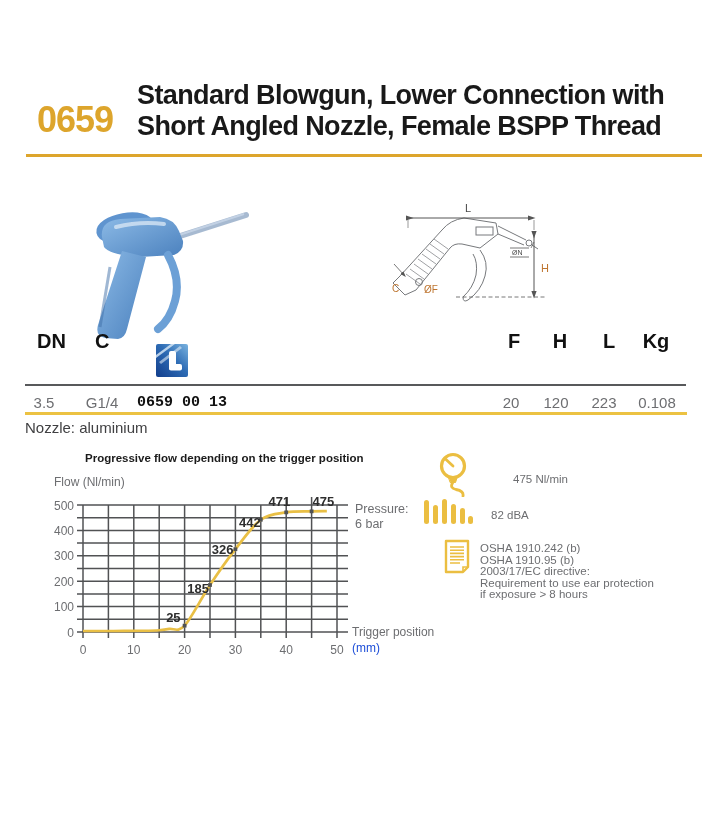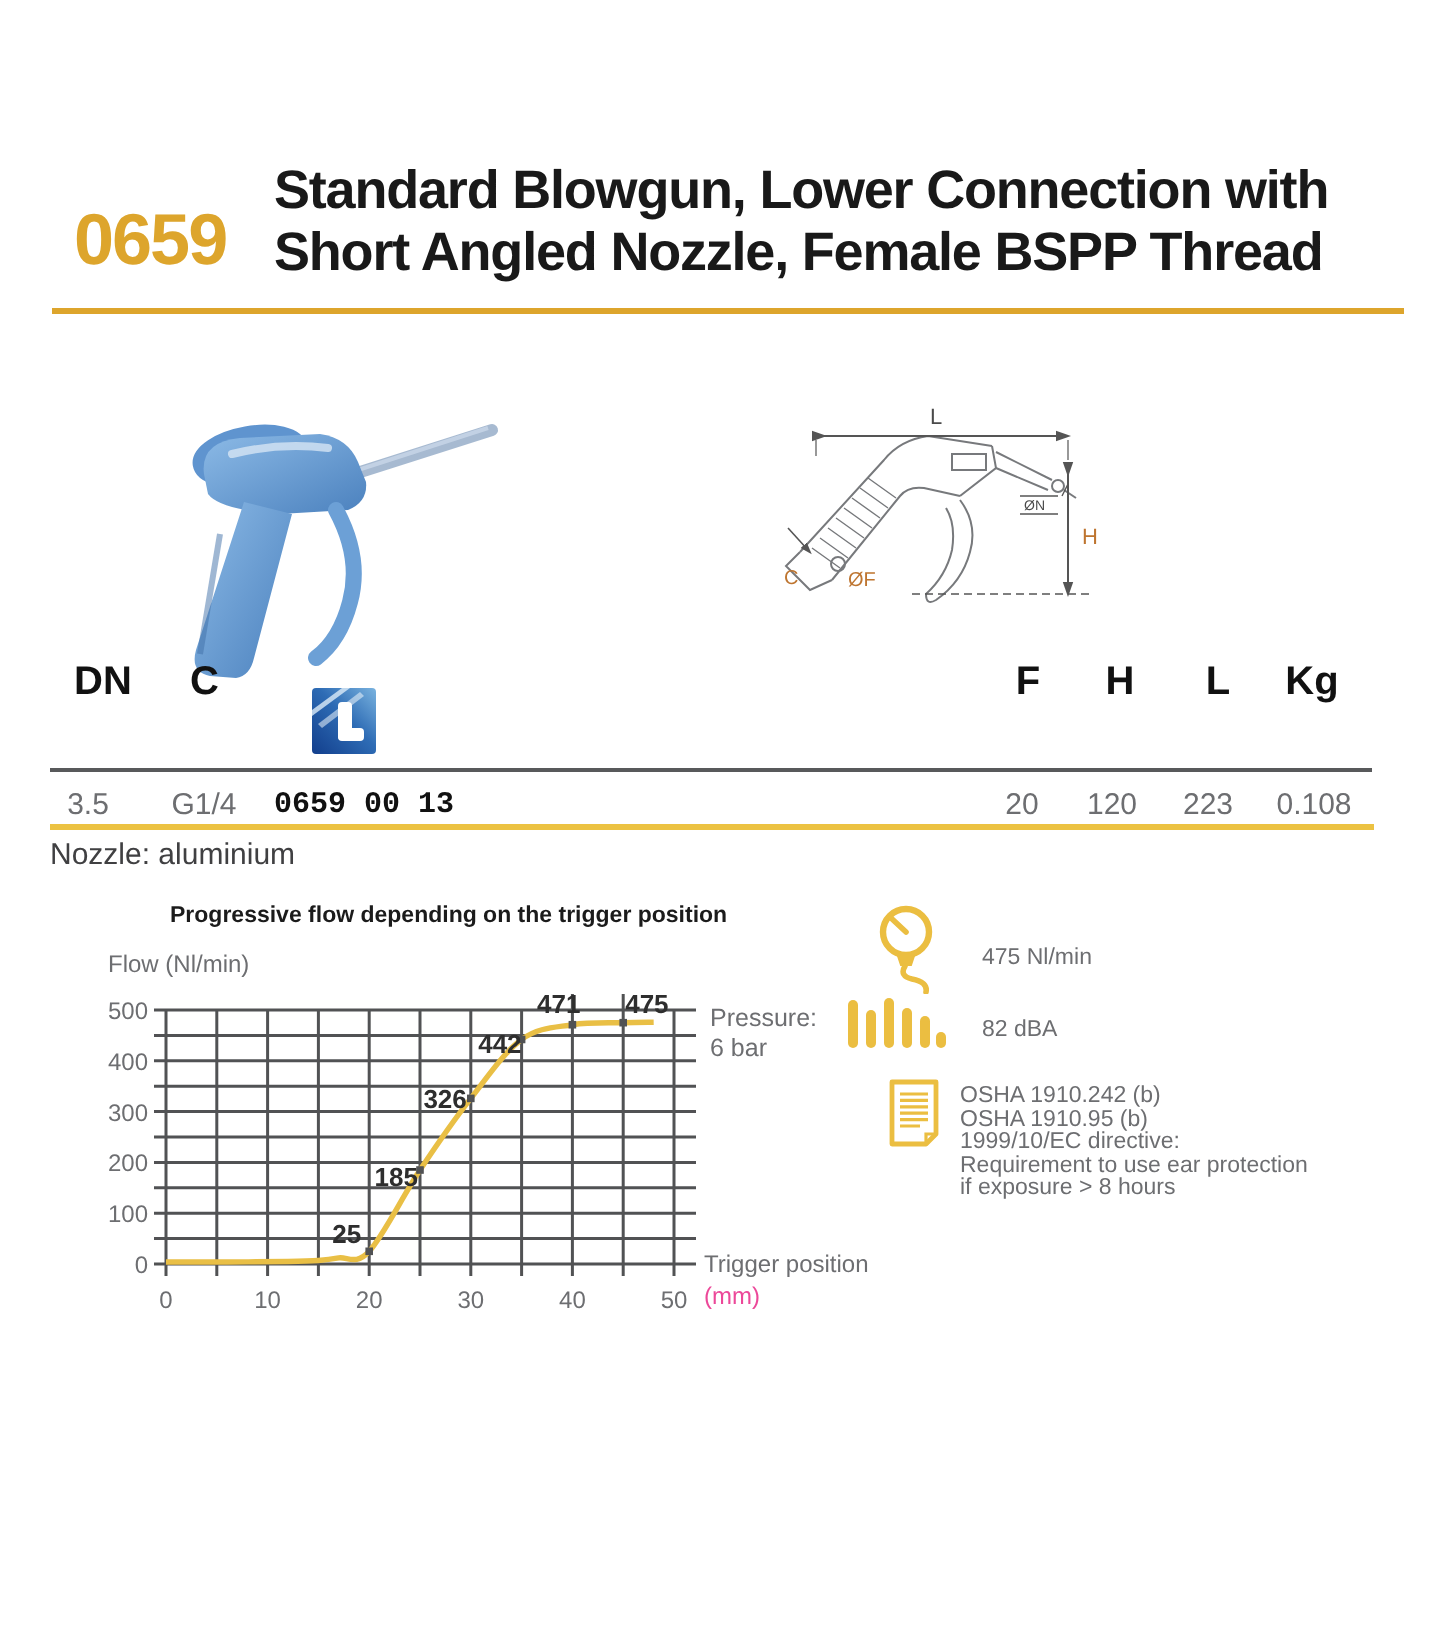--- a/index.html
+++ b/index.html
@@ -14,24 +14,24 @@
   .val{top:394px;font-size:15px;color:#6d6e71;}
   .ctr{transform:translateX(-50%);}
   #part{left:137px;top:394px;font-size:15px;font-weight:bold;color:#111;font-family:Liberation Mono, monospace;}
   #hline{left:25px;top:384px;width:661px;height:2px;background:#58595b;}
   #gline{left:25px;top:412px;width:662px;height:3px;}
   #note{left:25px;top:419px;font-size:15px;color:#404042;}
   #chart{left:40px;top:446px;width:400px;height:222px;}
   #chart-title{left:45px;top:6px;font-size:11.5px;font-weight:bold;color:#1b1b1b;}
   #flow-label{left:14px;top:29px;font-size:12px;color:#6d6e71;}
   #trigger-label{left:312px;top:179px;font-size:12px;color:#6d6e71;}
-  #mm-label{left:312px;top:195px;font-size:12px;color:#ec4899;}
+  #mm-label{left:312px;top:195px;font-size:12px;color:#1d4ed8;}
   #pressure{left:315px;top:56px;font-size:12.5px;line-height:15px;color:#6d6e71;}
   .rc-text{font-size:11.5px;color:#6d6e71;line-height:11.5px;}
-  #flow-rating{left:491px;top:474px;}
+  #flow-rating{left:513px;top:474px;}
   #noise-rating{left:491px;top:510px;}
   #compliance{left:480px;top:543px;}
   svg text{font-family:"Liberation Sans","DejaVu Sans",sans-serif;}
 </style>
 </head>
 <body>
 
 <div class="page">
 
   <div class="abs" id="code" style="color: rgb(221, 165, 44);">0659</div>
@@ -210,18 +210,18 @@
   <div class="abs rc-text" id="noise-rating">82 dBA</div>
 
   <svg class="abs" style="left:442px;top:539px" width="30" height="35" viewBox="0 0 30 35">
     <path d="M4,2 H26 V28 L21,33 H4 Z" fill="#fff" stroke="#ebbe41" stroke-width="2.4" stroke-linejoin="round"></path>
     <path d="M26,28 L21,28 L21,33" fill="none" stroke="#ebbe41" stroke-width="1.6"></path>
     <path d="M8,8 H22 M8,11.2 H22 M8,14.4 H22 M8,17.6 H22 M8,20.8 H22 M8,24 H18" stroke="#ebbe41" stroke-width="1.6"></path>
   </svg>
   <div class="abs rc-text" id="compliance">
     <div>OSHA 1910.242 (b)</div>
     <div>OSHA 1910.95 (b)</div>
-    <div>1999/10/EC directive:</div>
+    <div>2003/17/EC directive:</div>
     <div>Requirement to use ear protection</div>
     <div>if exposure &gt; 8 hours</div>
   </div>
 
 </div>
 
 </body></html>

